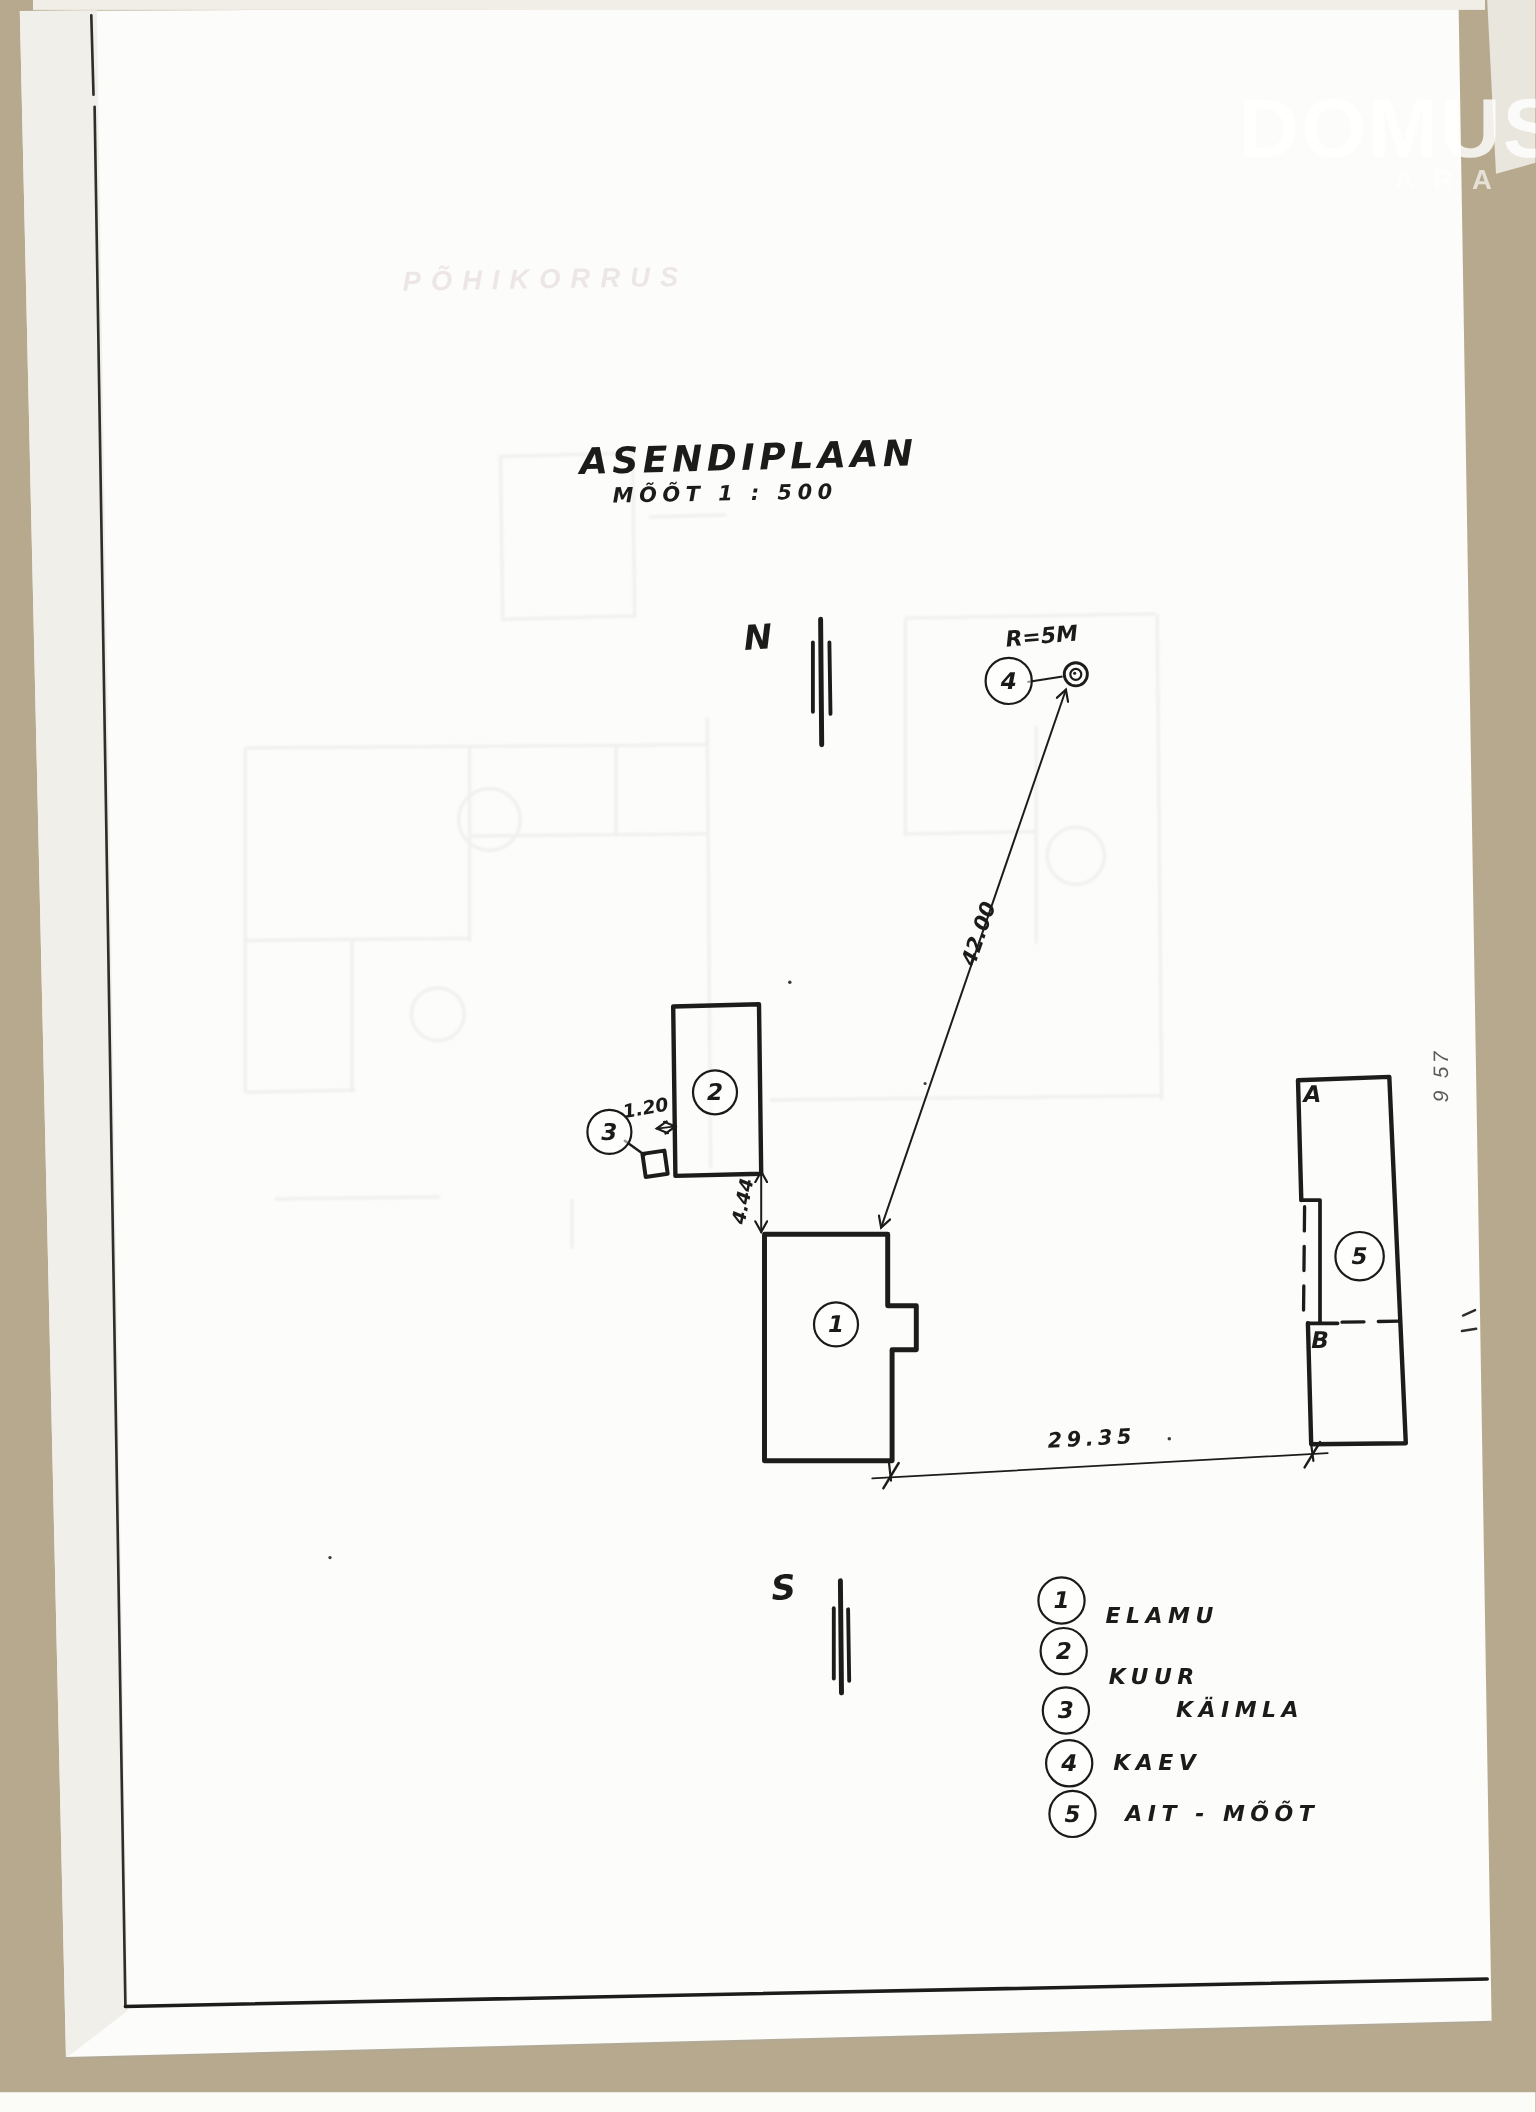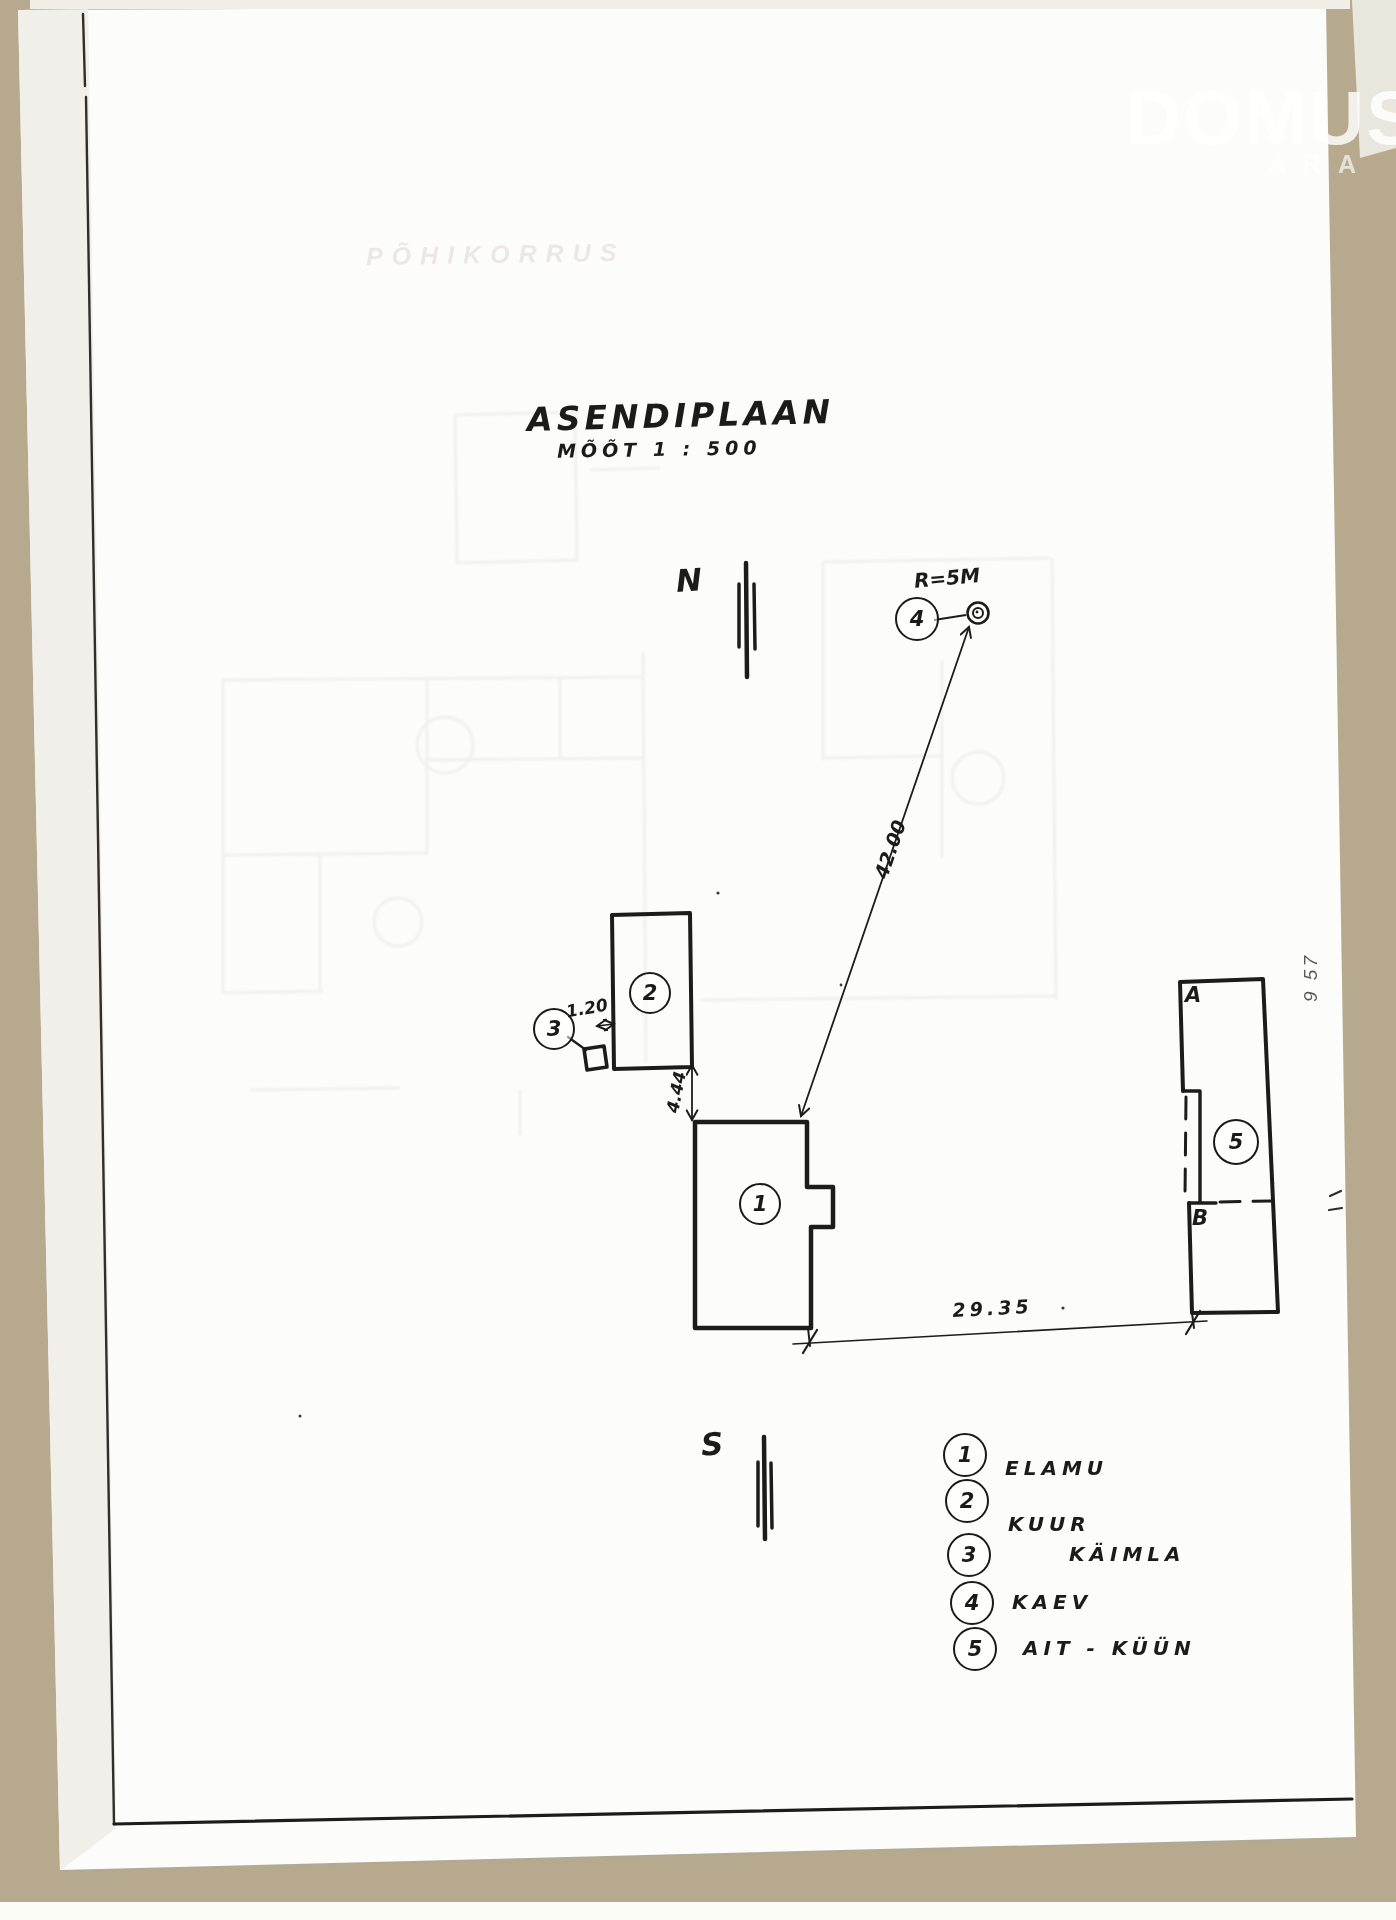--- a/index.html
+++ b/index.html
@@ -172,21 +172,21 @@
         <span>3</span>
       </div>
     <div class="legend-label" style="left:1069px;top:1542px;">KÄIMLA</div>
     <div class="marker" style="left:950px;top:1581px;width:40px;height:40px;">
         <span>4</span>
       </div>
     <div class="legend-label" style="left:1012px;top:1590px;text-align:right;">KAEV</div>
     <div class="marker" style="left:953px;top:1627px;width:40px;height:40px;">
         <span>5</span>
       </div>
-    <div class="legend-label" style="left:1023px;top:1636px;">AIT - KÜÜN</div>
+    <div class="legend-label" style="left:1023px;top:1636px;">AIT - MÕÕT</div>
   </div>
 
   <div class="ghosttxt">PÕHIKORRUS</div>
 
   <div class="margnote">9 57</div>
 
   <div class="wm1">DOMUS</div>
   <div class="wm2">ARA</div>
 
 </div>

